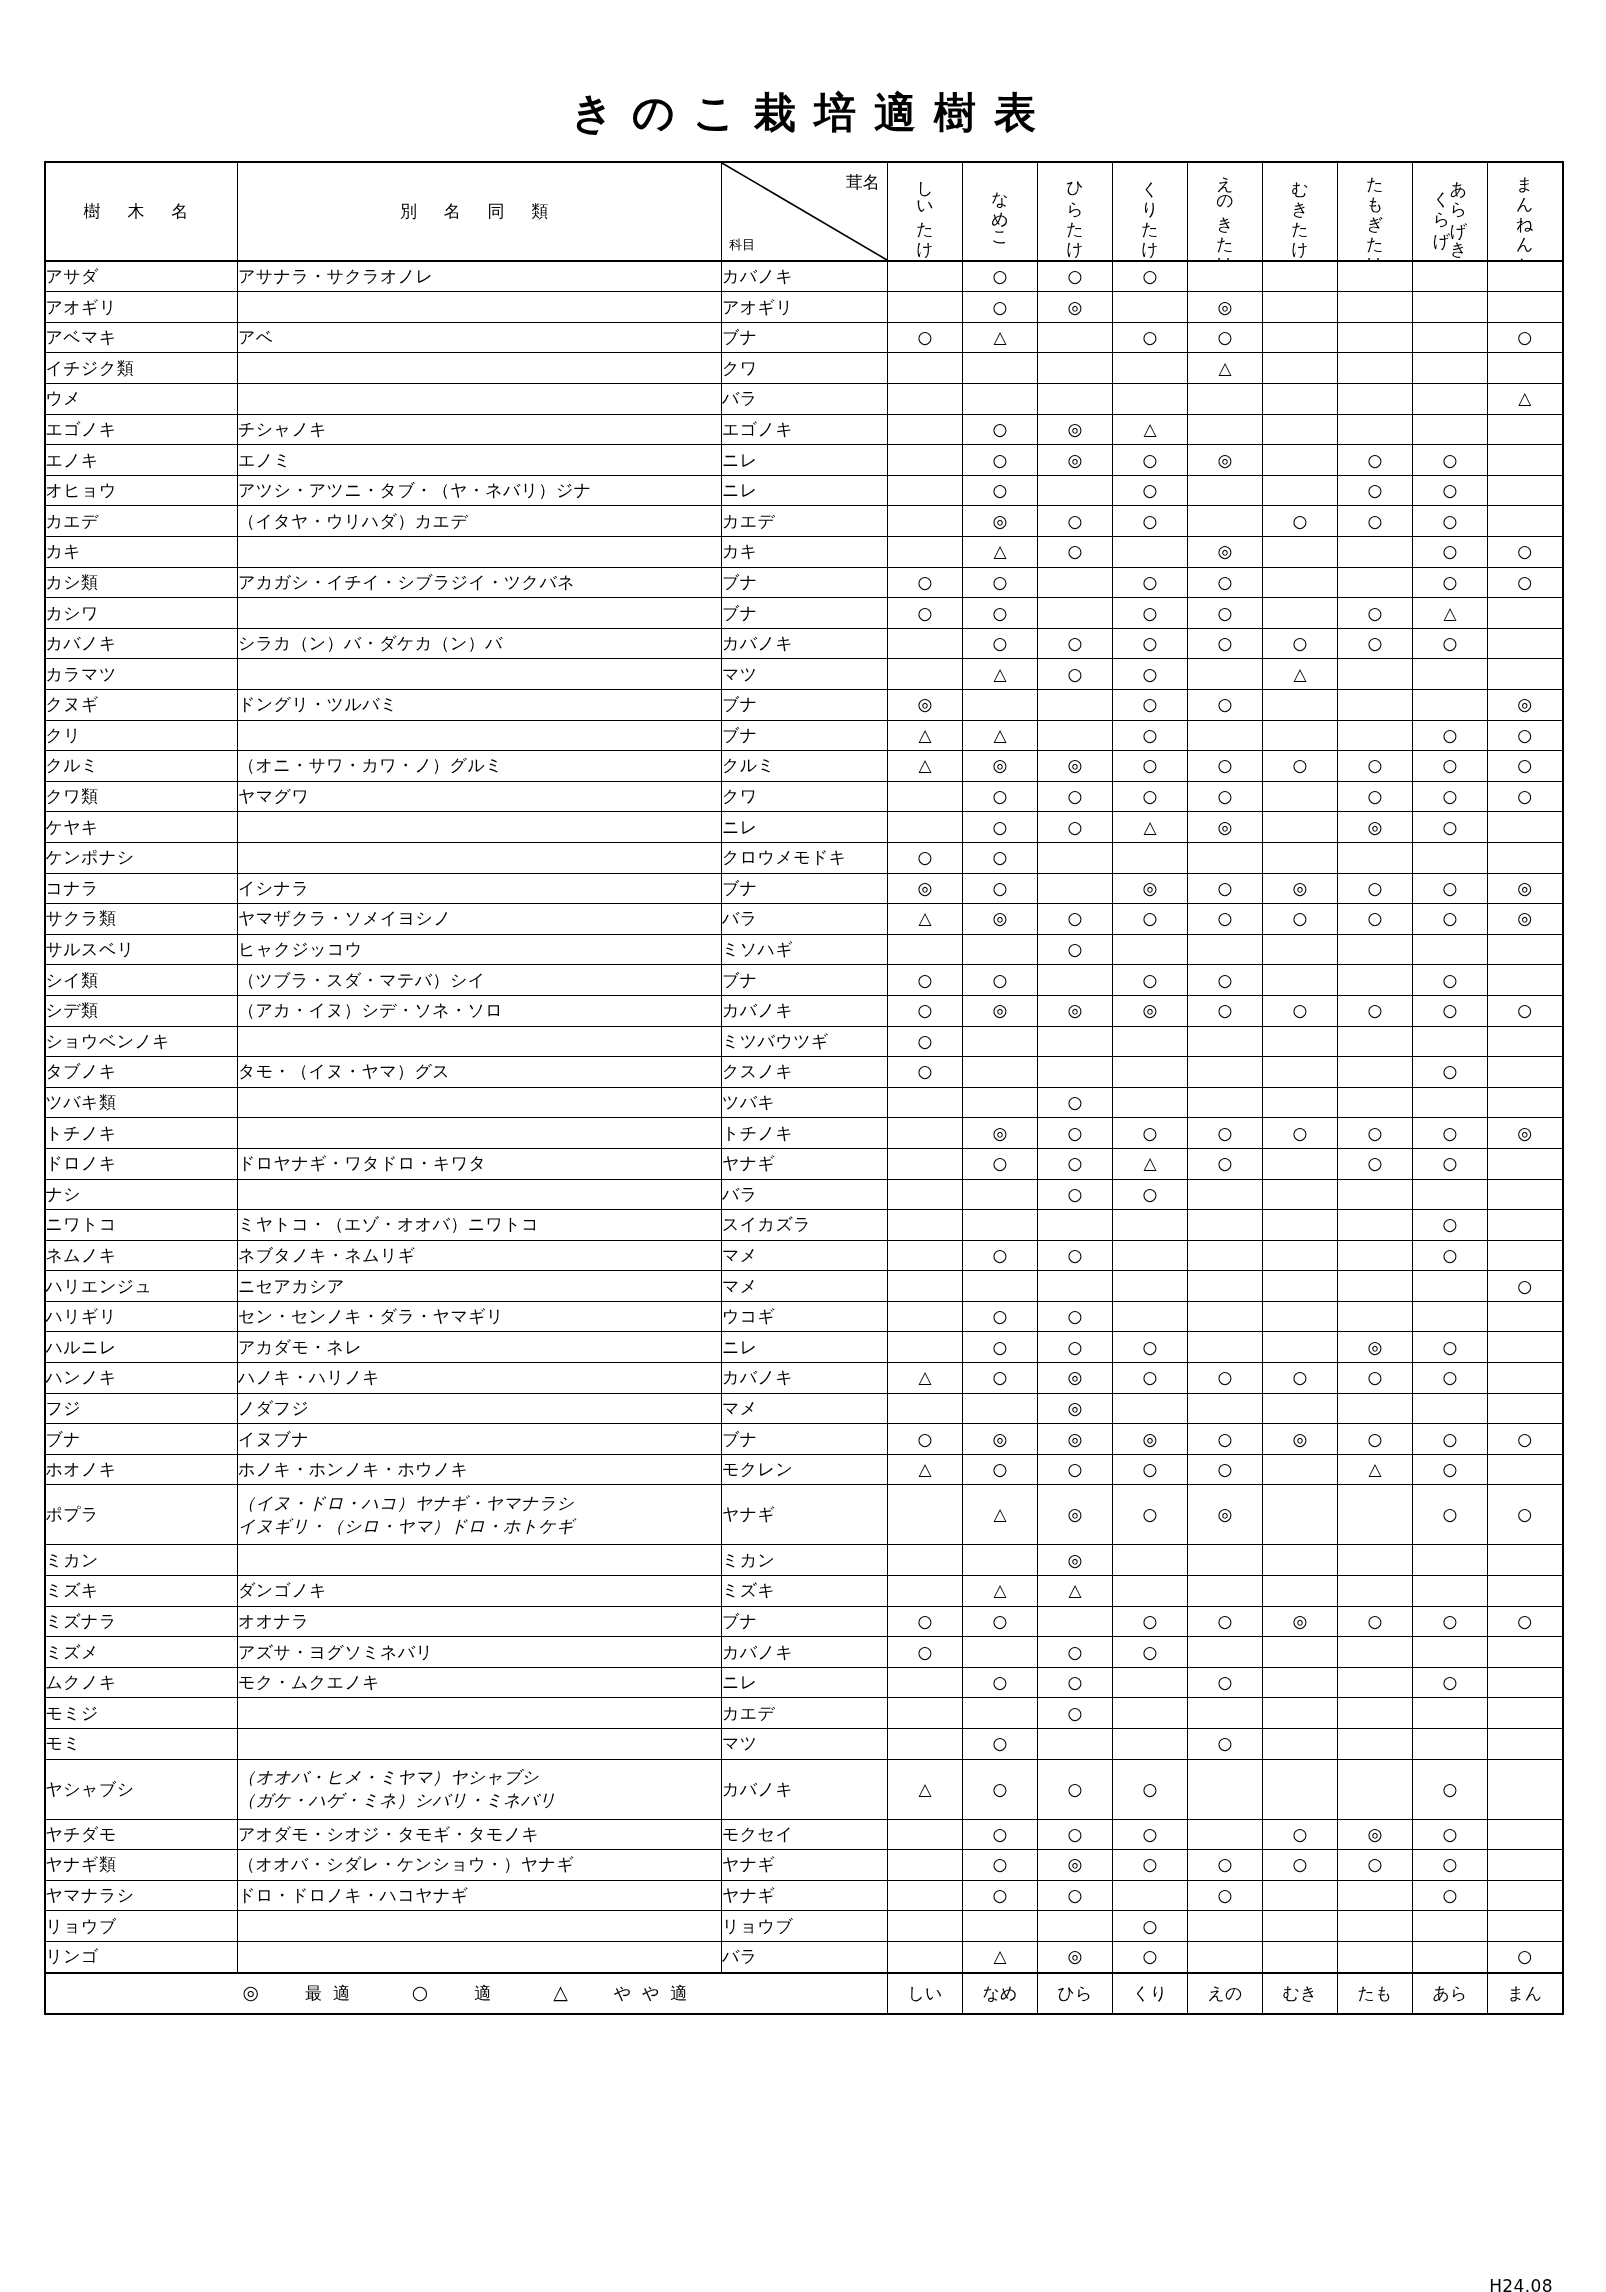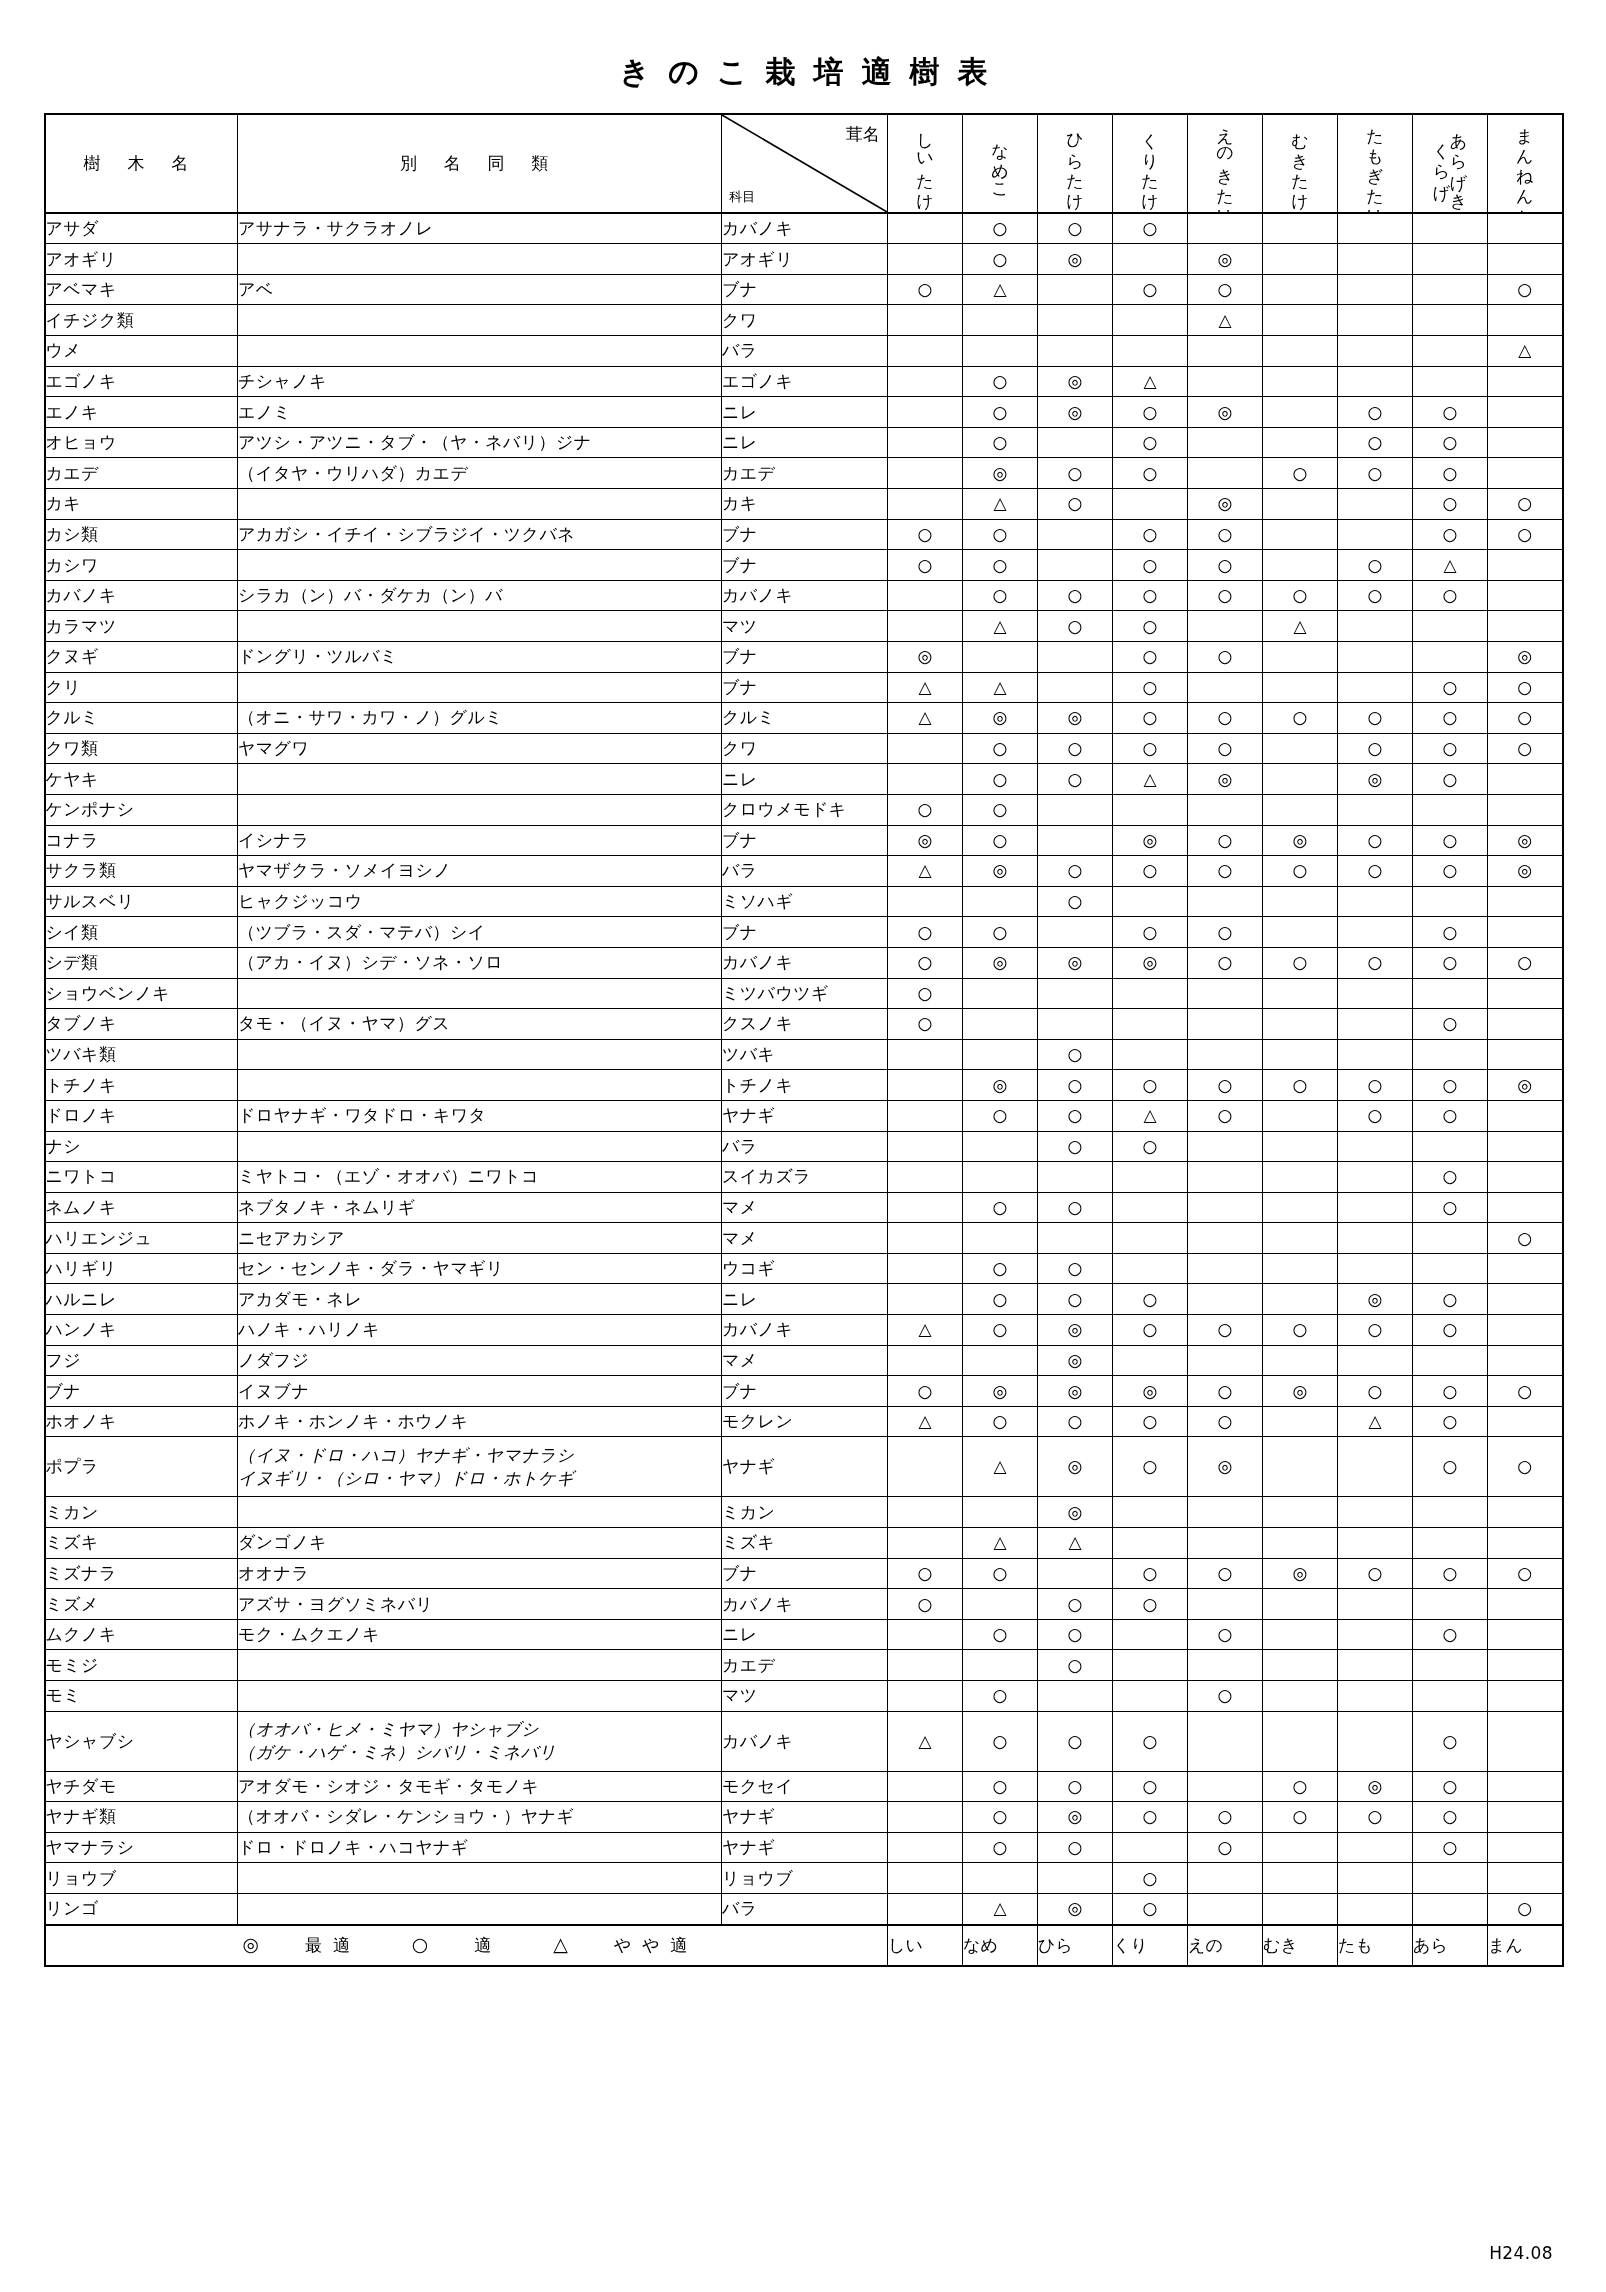--- a/index.html
+++ b/index.html
@@ -16,27 +16,28 @@
   }
   .page {
     position: relative;
     width: 1607px;
     height: 2293px;
     box-sizing: border-box;
     padding: 0;
   }
   .doc-title {
     text-align: center;
-    font-size: 30px;
+    font-size: 42px;
     font-weight: 700;
     letter-spacing: 18px;
     padding-top: 52px;
     padding-bottom: 19.7px;
     padding-left: 18px;
     font-family: "DejaVu Sans", "Liberation Sans", sans-serif;
+    margin-top: 33px;
   }
   table.main {
     border-collapse: collapse;
     table-layout: fixed;
     margin: 0 auto;
     width: 1515px;
     border: 2.2px solid #000;
   }
   table.main td, table.main th {
     border: 0.9px solid #000;
@@ -144,20 +145,21 @@
   }
   .legend {
     text-align: center;
     font-size: 19px;
     letter-spacing: 2.7px;
   }
   .legend .sym { font-size: 19px; }
   .legend .gap { display:inline-block; width: 43px; }
   .legend .gap2 { display:inline-block; width: 27px; }
   .foot-mush {
+    text-align: center;
     font-size: 18px;
     letter-spacing: 0px;
     margin-top: 48px;
   }
   .stamp {
     position: absolute;
     right: 54px;
     bottom: 30px;
     font-size: 17px;
     letter-spacing: 0.4px;

